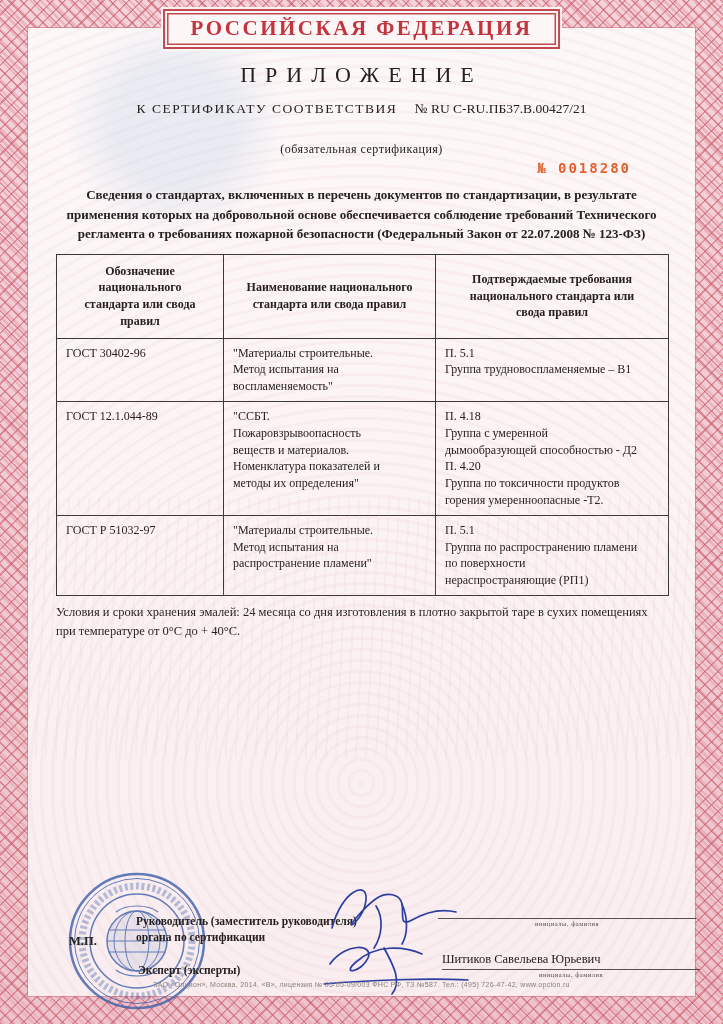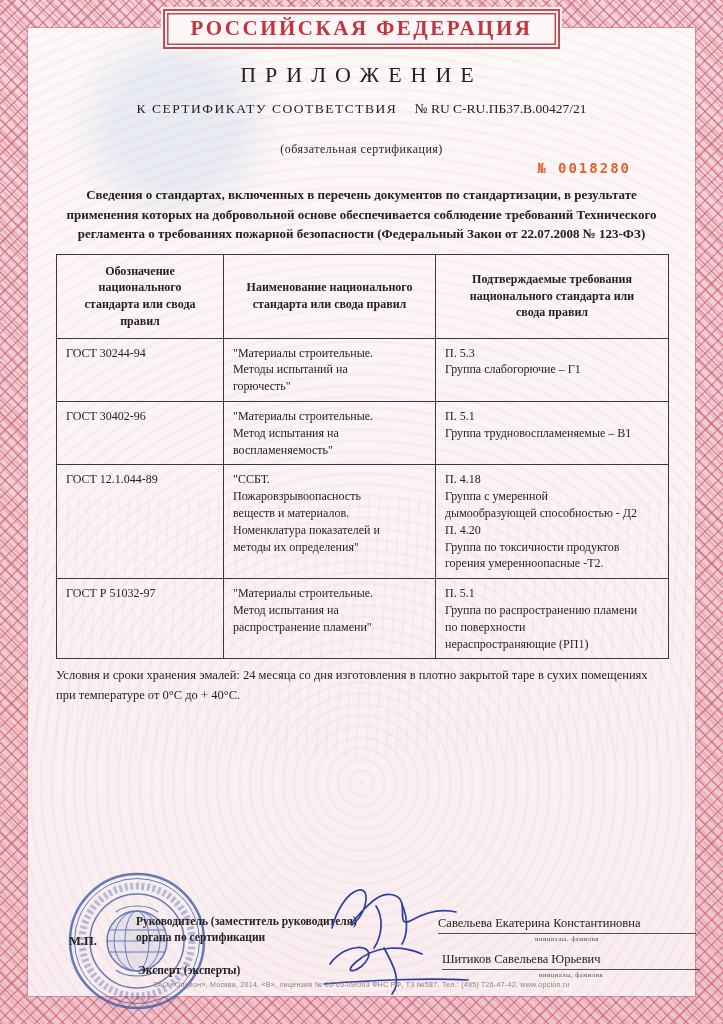--- a/index.html
+++ b/index.html
@@ -123,28 +123,20 @@
 стандарта или свода
 правил</th>
           <th>Наименование национального
 стандарта или свода правил</th>
           <th>Подтверждаемые требования
 национального стандарта или
 свода правил</th>
         </tr>
       </thead>
       <tbody>
-        <tr>
-          <td>ГОСТ 30244-94</td>
-          <td>"Материалы строительные.
-Методы испытаний на
-горючесть"</td>
-          <td>П. 5.3
-Группа слабогорючие – Г1</td>
-        </tr>
         <tr>
           <td>ГОСТ 30402-96</td>
           <td>"Материалы строительные.
 Метод испытания на
 воспламеняемость"</td>
           <td>П. 5.1
 Группа трудновоспламеняемые – В1</td>
         </tr>
         <tr>
           <td>ГОСТ 12.1.044-89</td>
@@ -198,21 +190,20 @@
 
       <svg class="sig1" viewBox="0 0 150 75">
         <g fill="none" stroke="#2c3fa0" stroke-width="1.7" stroke-linecap="round">
           <path d="M8,50 C18,12 44,2 42,22 C40,42 18,56 32,40 C46,24 58,12 72,18 C86,24 70,52 88,42 C102,34 116,30 132,34"></path>
           <path d="M52,28 C60,40 58,58 50,70"></path>
           <path d="M78,26 C84,40 84,56 78,66"></path>
         </g>
       </svg>
 
       <div class="name-unit nu1">
-        <div class="nm">Савельева Екатерина Константиновна</div>
         <div class="rule"></div>
         <div class="cap">инициалы, фамилия</div>
       </div>
 
       <div class="expert-label">Эксперт (эксперты)</div>
 
       <svg class="sig2" viewBox="0 0 160 70">
         <g fill="none" stroke="#2c3fa0" stroke-width="1.7" stroke-linecap="round">
           <path d="M12,26 C28,4 56,6 50,20 C44,34 22,38 38,24 C58,6 86,8 104,16"></path>
           <path d="M66,10 C76,28 84,44 74,56"></path>

